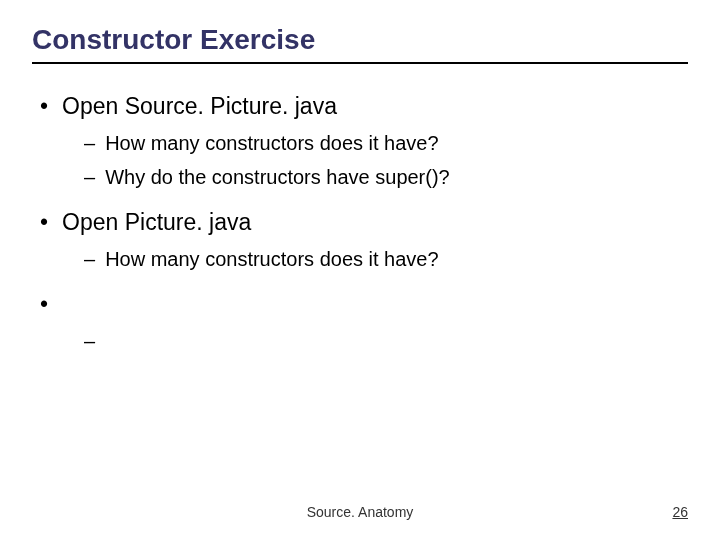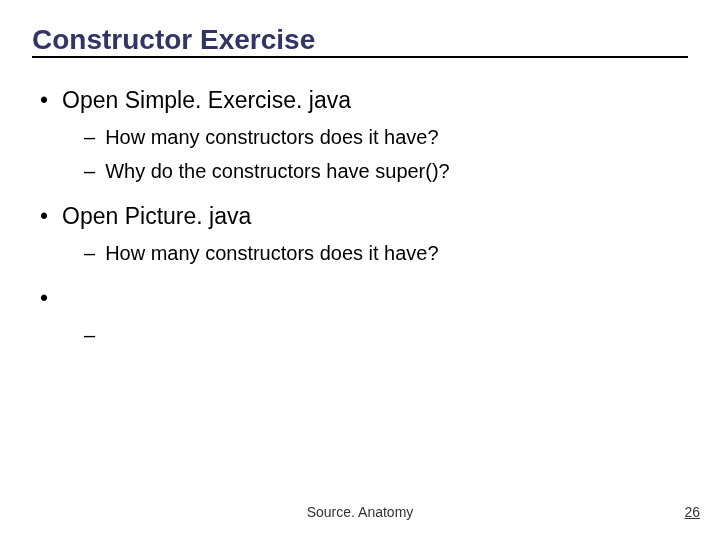--- a/index.html
+++ b/index.html
@@ -12,20 +12,21 @@
       height: 540px;
       background: #ffffff;
       font-family: Arial, Helvetica, sans-serif;
       position: relative;
       padding: 24px 32px;
     }
     .title {
       font-size: 28px;
       font-weight: bold;
       color: #333366;
+      padding-bottom: 6px;
       border-bottom: 2px solid #000000;
       margin-bottom: 28px;
     }
     .content {
       color: #000000;
     }
     .bullet-level-1 {
       display: flex;
       margin-top: 18px;
       font-size: 23px;
@@ -46,21 +47,21 @@
       margin-right: 10px;
     }
     .bullet-level-1:first-child {
       margin-top: 0;
     }
     .footer {
       position: absolute;
       bottom: 20px;
       left: 0;
       width: 100%;
-      padding: 0 20px;
+      padding: 0 32px;
       display: flex;
       justify-content: space-between;
       align-items: flex-end;
       font-size: 14px;
       color: #333333;
     }
     .footer-center {
       position: absolute;
       left: 50%;
       transform: translateX(-50%);
@@ -71,21 +72,21 @@
     }
   </style>
 </head>
 <body>
 
 <h1 class="title">Constructor Exercise</h1>
 
 <div class="content">
   <div class="bullet-level-1">
     <span class="marker">•</span>
-    <span>Open Simple. Exercise. java</span>
+    <span>Open Source. Picture. java</span>
   </div>
   <div class="bullet-level-2">
     <span class="marker">–</span>
     <span>How many constructors does it have?</span>
   </div>
   <div class="bullet-level-2">
     <span class="marker">–</span>
     <span>Why do the constructors have super()?</span>
   </div>
   <div class="bullet-level-1">

